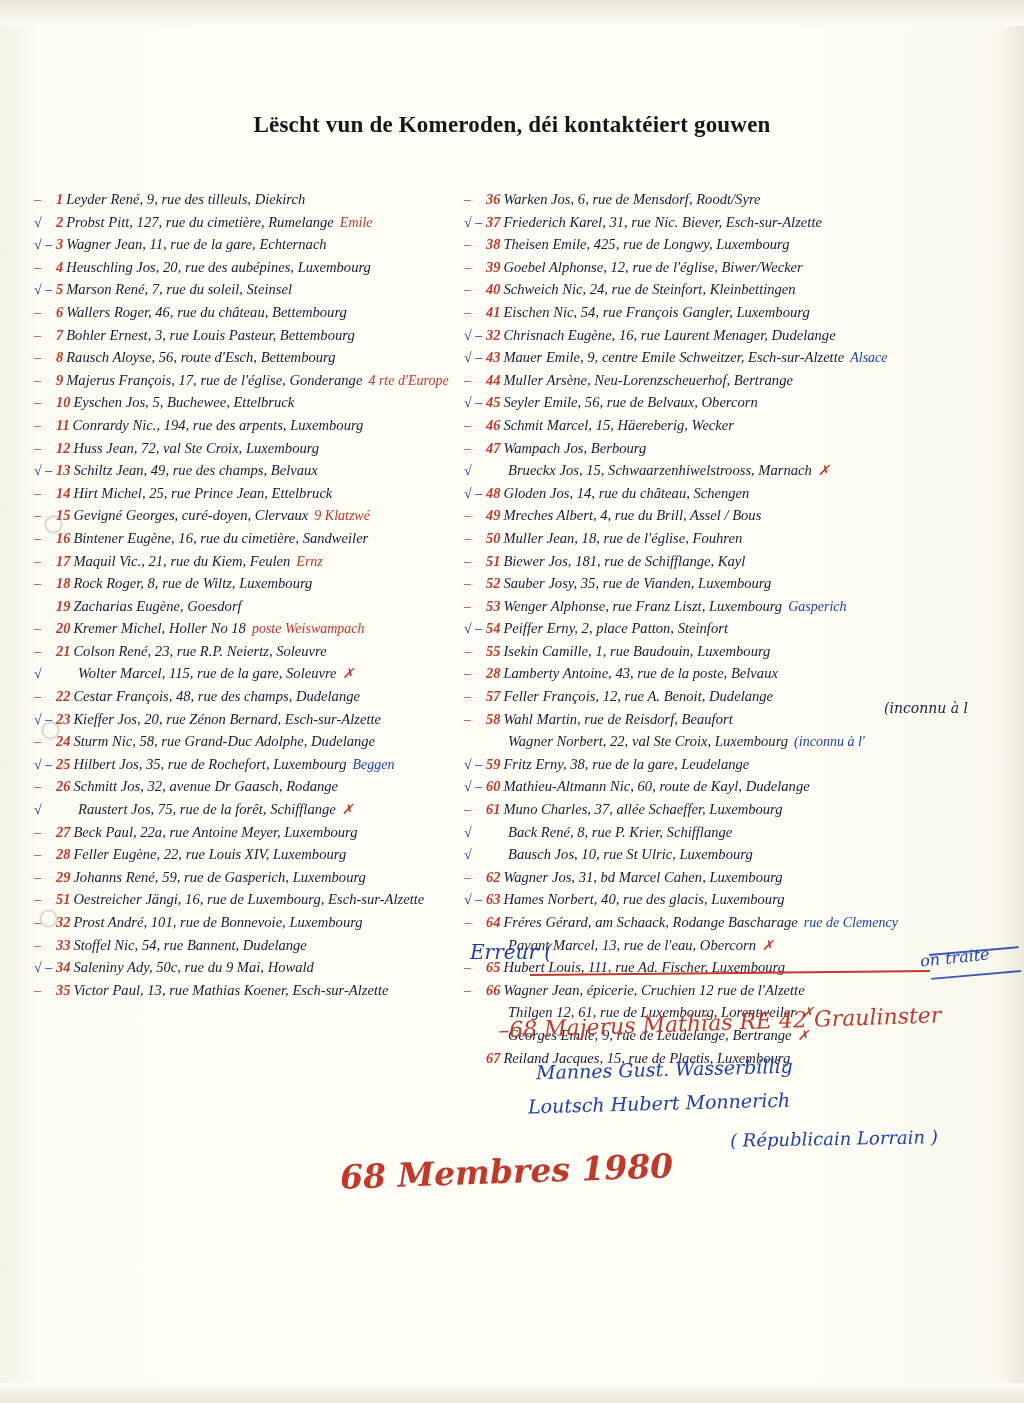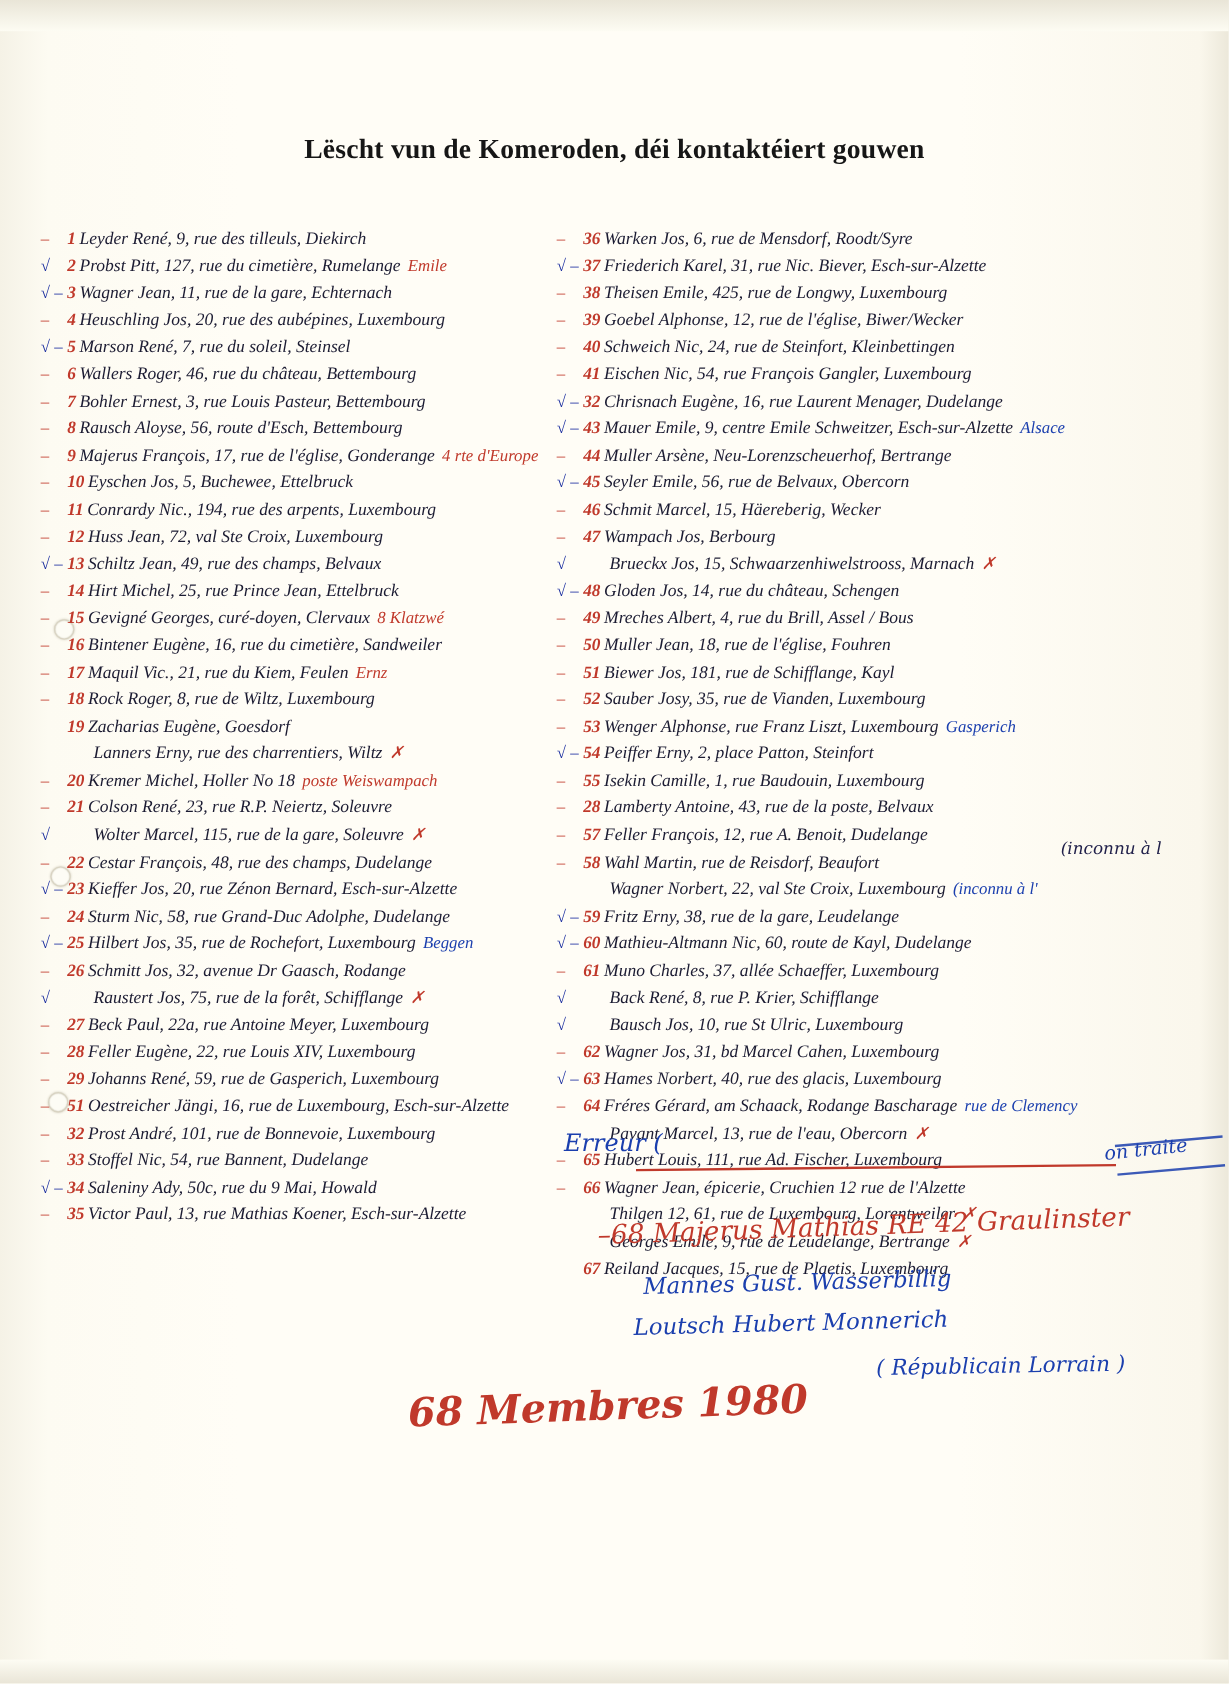--- a/index.html
+++ b/index.html
@@ -124,26 +124,25 @@
       <div class="row"><span class="chk">√ –</span><span class="num">5</span><span class="txt">Marson René, 7, rue du soleil, Steinsel</span></div>
       <div class="row"><span class="chk red">–</span><span class="num">6</span><span class="txt">Wallers Roger, 46, rue du château, Bettembourg</span></div>
       <div class="row"><span class="chk red">–</span><span class="num">7</span><span class="txt">Bohler Ernest, 3, rue Louis Pasteur, Bettembourg</span></div>
       <div class="row"><span class="chk red">–</span><span class="num">8</span><span class="txt">Rausch Aloyse, 56, route d'Esch, Bettembourg</span></div>
       <div class="row"><span class="chk red">–</span><span class="num">9</span><span class="txt">Majerus François, 17, rue de l'église, Gonderange</span><span class="ann">4 rte d'Europe</span></div>
       <div class="row"><span class="chk red">–</span><span class="num">10</span><span class="txt">Eyschen Jos, 5, Buchewee, Ettelbruck</span></div>
       <div class="row"><span class="chk red">–</span><span class="num">11</span><span class="txt">Conrardy Nic., 194, rue des arpents, Luxembourg</span></div>
       <div class="row"><span class="chk red">–</span><span class="num">12</span><span class="txt">Huss Jean, 72, val Ste Croix, Luxembourg</span></div>
       <div class="row"><span class="chk">√ –</span><span class="num">13</span><span class="txt">Schiltz Jean, 49, rue des champs, Belvaux</span></div>
       <div class="row"><span class="chk red">–</span><span class="num">14</span><span class="txt">Hirt Michel, 25, rue Prince Jean, Ettelbruck</span></div>
-      <div class="row"><span class="chk red">–</span><span class="num">15</span><span class="txt">Gevigné Georges, curé-doyen, Clervaux</span><span class="ann">8 Klatzwé</span></div>
+      <div class="row"><span class="chk red">–</span><span class="num">15</span><span class="txt">Gevigné Georges, curé-doyen, Clervaux</span><span class="ann">9 Klatzwé</span></div>
       <div class="row"><span class="chk red">–</span><span class="num">16</span><span class="txt">Bintener Eugène, 16, rue du cimetière, Sandweiler</span></div>
       <div class="row"><span class="chk red">–</span><span class="num">17</span><span class="txt">Maquil Vic., 21, rue du Kiem, Feulen</span><span class="ann">Ernz</span></div>
       <div class="row"><span class="chk red">–</span><span class="num">18</span><span class="txt">Rock Roger, 8, rue de Wiltz, Luxembourg</span></div>
       <div class="row"><span class="num">19</span><span class="txt">Zacharias Eugène, Goesdorf</span></div>
-      <div class="row"><span class="indent"></span><span class="txt">Lanners Erny, rue des charrentiers, Wiltz</span><span class="ann">✗</span></div>
       <div class="row"><span class="chk red">–</span><span class="num">20</span><span class="txt">Kremer Michel, Holler No 18</span><span class="ann">poste Weiswampach</span></div>
       <div class="row"><span class="chk red">–</span><span class="num">21</span><span class="txt">Colson René, 23, rue R.P. Neiertz, Soleuvre</span></div>
       <div class="row"><span class="chk">√</span><span class="indent"></span><span class="txt">Wolter Marcel, 115, rue de la gare, Soleuvre</span><span class="ann">✗</span></div>
       <div class="row"><span class="chk red">–</span><span class="num">22</span><span class="txt">Cestar François, 48, rue des champs, Dudelange</span></div>
       <div class="row"><span class="chk">√ –</span><span class="num">23</span><span class="txt">Kieffer Jos, 20, rue Zénon Bernard, Esch-sur-Alzette</span></div>
       <div class="row"><span class="chk red">–</span><span class="num">24</span><span class="txt">Sturm Nic, 58, rue Grand-Duc Adolphe, Dudelange</span></div>
       <div class="row"><span class="chk">√ –</span><span class="num">25</span><span class="txt">Hilbert Jos, 35, rue de Rochefort, Luxembourg</span><span class="ann blue">Beggen</span></div>
       <div class="row"><span class="chk red">–</span><span class="num">26</span><span class="txt">Schmitt Jos, 32, avenue Dr Gaasch, Rodange</span></div>
       <div class="row"><span class="chk">√</span><span class="indent"></span><span class="txt">Raustert Jos, 75, rue de la forêt, Schifflange</span><span class="ann">✗</span></div>
       <div class="row"><span class="chk red">–</span><span class="num">27</span><span class="txt">Beck Paul, 22a, rue Antoine Meyer, Luxembourg</span></div>

